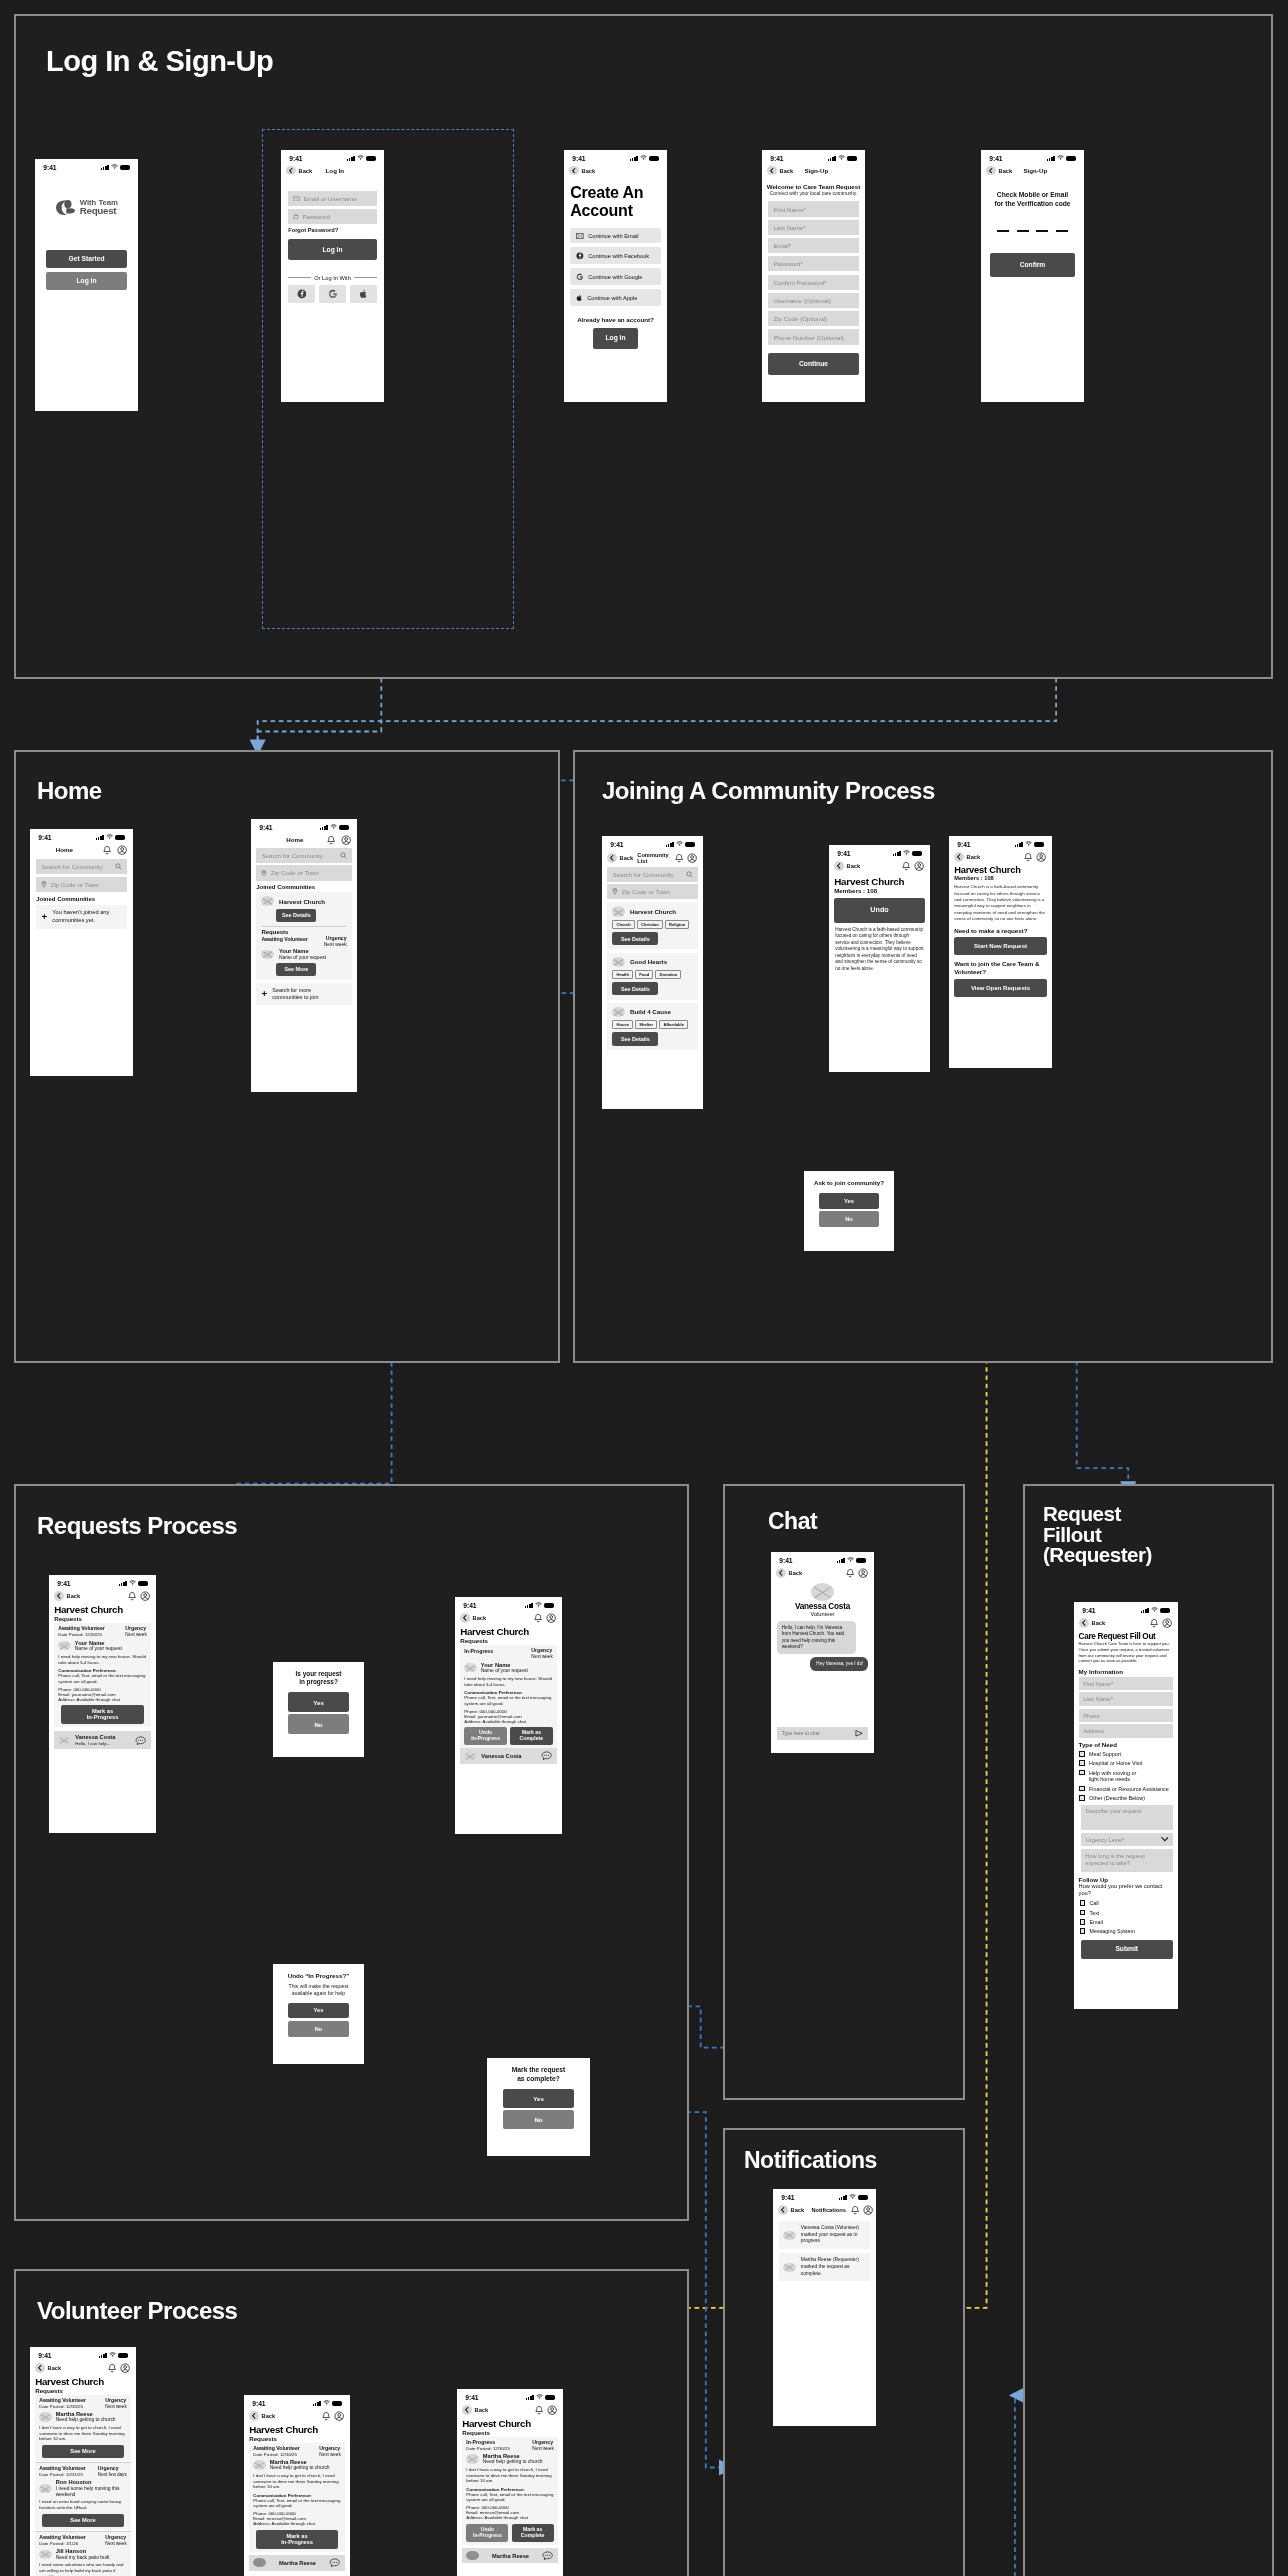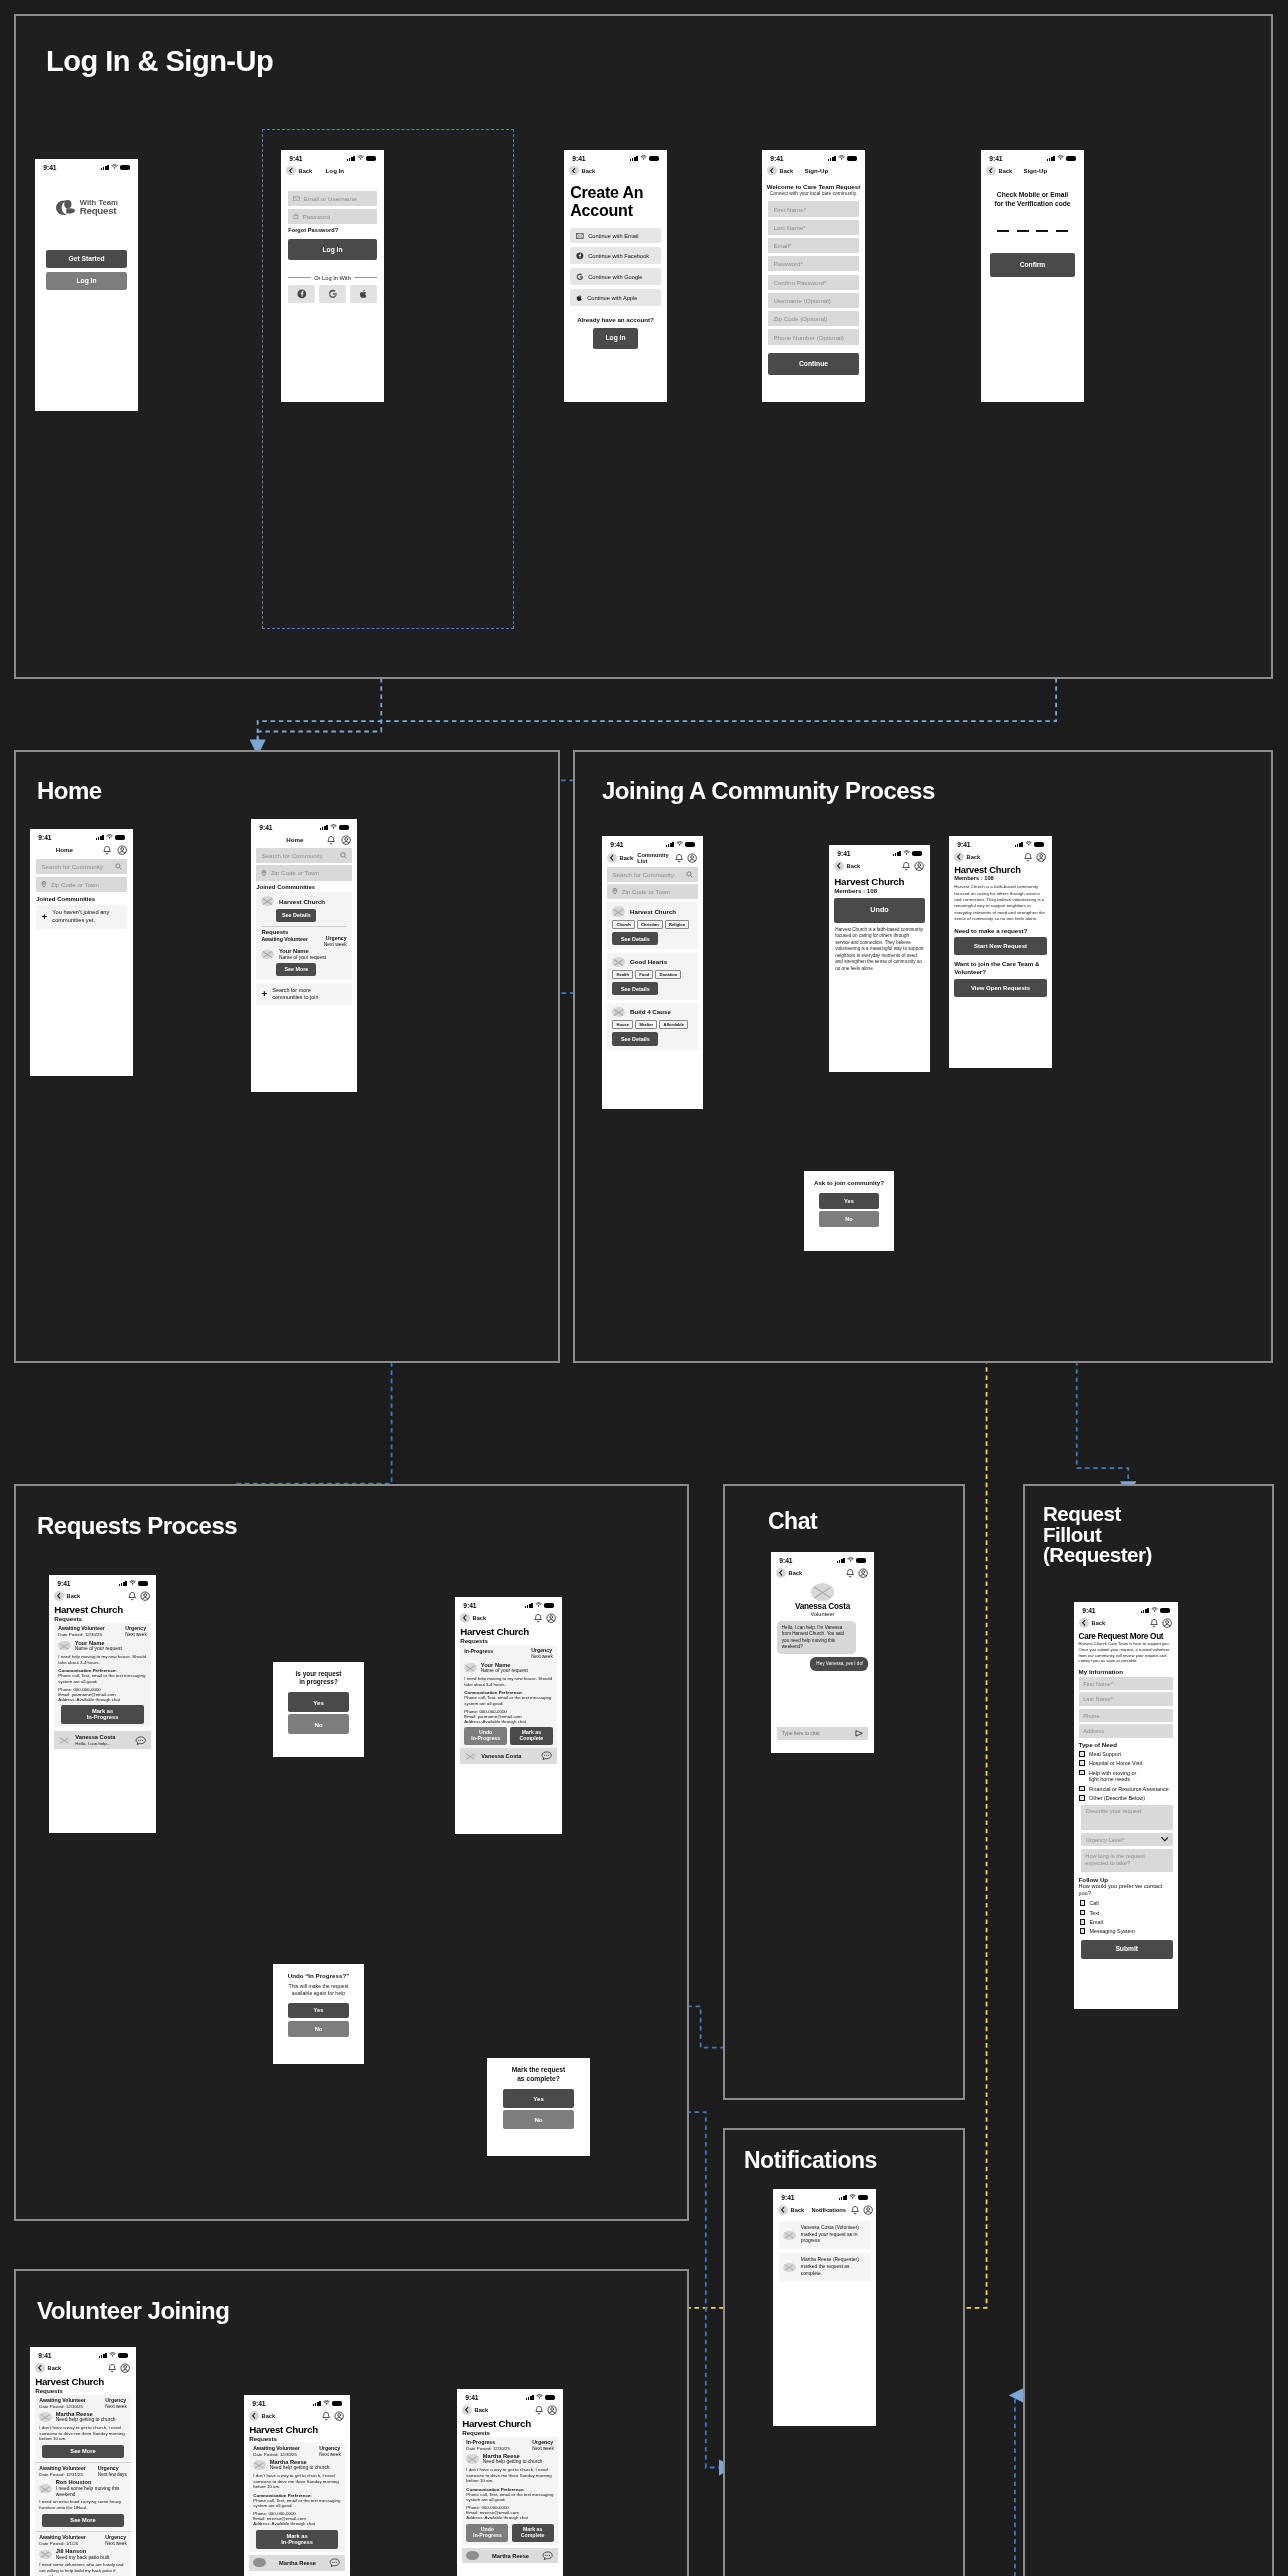--- a/index.html
+++ b/index.html
@@ -1208,21 +1208,21 @@
             <path d="M11 3c-3 0-5 2-5 5 0 4-2 5-2 6h14c0-1-2-2-2-6 0-3-2-5-5-5z" fill="none" stroke="#111" stroke-width="1.6"></path>
             <path d="M9 17a2 2 0 004 0" fill="none" stroke="#111" stroke-width="1.6"></path>
           </svg>
         <svg viewBox="0 0 22 22" width="9.3" height="9.3">
             <circle cx="11" cy="11" r="9" fill="none" stroke="#111" stroke-width="1.6"></circle>
             <circle cx="11" cy="8.6" r="3" fill="none" stroke="#111" stroke-width="1.6"></circle>
             <path d="M5 18a6.4 6.4 0 0112 0" fill="none" stroke="#111" stroke-width="1.6"></path>
           </svg>
       </span>
     </div>
-    <div style="font-size:8.2px;font-weight:bold;color:#000;margin:1.5px 0 0 4.6px;letter-spacing:-0.3px;">Care Request More Out</div>
+    <div style="font-size:8.2px;font-weight:bold;color:#000;margin:1.5px 0 0 4.6px;letter-spacing:-0.3px;">Care Request Fill Out</div>
     <div style="font-size:4.1px;color:#111;line-height:1.4;margin:0.5px 5.2px 0 4.6px;">Harvest Church Care Team is here to support you. Once you submit your request, a trusted volunteer from our community will review your request and contact you as soon as possible.</div>
     <div style="font-size:6.2px;font-weight:bold;color:#111;margin:4.1px 0 0 4.6px;">My Information</div>
     <div class="field" style="margin:2.1px 5.2px 0 4.6px;padding:3.6px 4.6px;font-size:5.7px;">
         <span>First Name*</span>
       </div>
     <div class="field" style="margin:2.1px 5.2px 0 4.6px;padding:3.6px 4.6px;font-size:5.7px;">
         <span>Last Name*</span>
       </div>
     <div class="field" style="margin:3.6px 5.2px 0 4.6px;padding:3.6px 4.6px;font-size:5.7px;">
         <span>Phone</span>
@@ -1280,21 +1280,21 @@
         </div>
       <div class="chk-row" style="font-size:5.4px;">
           <span class="chk"></span>
           <span>Messaging System</span>
         </div>
     </div>
     <div class="btn-dark" style="margin:4.6px 5.2px 0 6.7px;padding:5.7px 3.1px;font-size:6.7px;">Submit</div>
   </div>
 
   <div class="section" style="left:14.4px; top:2269px; width:675px; height:1051px;"></div>
-  <div class="section-title" style="left:37px; top:2299px; font-size:24px;">Volunteer Joining</div>
+  <div class="section-title" style="left:37px; top:2299px; font-size:24px;">Volunteer Process</div>
 
   <div class="phone" style="left:30px; top:2347px; width:106px; height:371px;">
     <div class="statusbar">
       <span>9:41</span>
       <span class="sb-right">
         <span class="sig">
             <i></i>
             <i></i>
             <i></i>
             <i></i>

